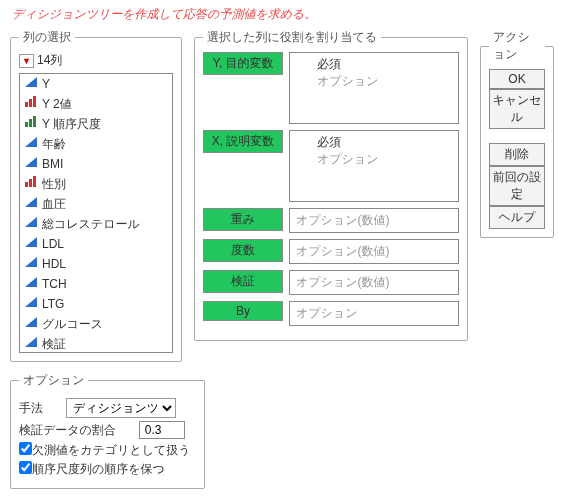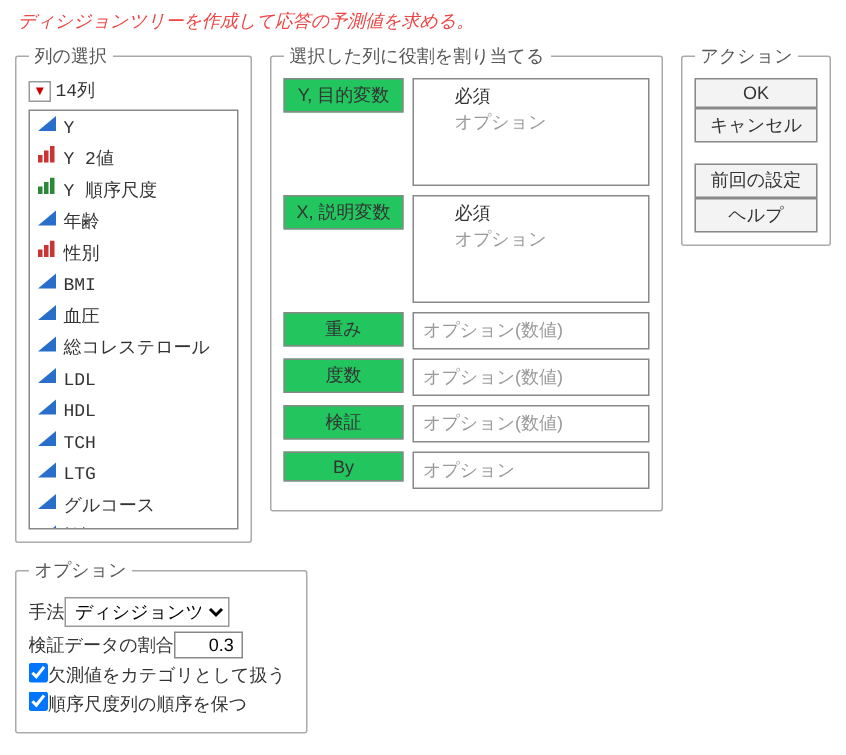--- a/index.html
+++ b/index.html
@@ -15,21 +15,21 @@
   .desc { margin: 0 0 6px 2px; color: #ef4444; font-style: italic; }
   .row1 { display: flex; align-items: flex-start; gap: 12px; }
   fieldset {
     border: 1px solid #aaa;
     border-radius: 2px;
     padding: 6px 8px 8px 8px;
     margin: 0;
   }
   legend { padding: 0 4px; color: #555; }
   
-  .fs-cols { width: 158px; font-family: Liberation Mono, monospace; }
+  .fs-cols { width: 172px; }
   .col-header {
     display: flex; align-items: center; gap: 3px;
     margin-bottom: 4px;
   }
   .disclose {
     width: 15px; height: 14px; border: 1px solid #999;
     display: flex; align-items: center; justify-content: center;
     font-size: 9px; color: #c00; background: #fff;
   }
   .col-list {
@@ -53,39 +53,39 @@
     padding: 2px 2px; font-size: 12px; cursor: pointer;
   }
   .role-box {
     flex: 1; border: 1px solid #888; background: #fff;
     padding: 3px 6px; min-height: 20px;
   }
   .role-box.tall { height: 72px; padding-left: 27px; }
   .req { color: #333; }
   .opt { color: #999; }
   
-  .fs-actions { width: 100px; }
+  .fs-actions { width: 74px; }
   .act-btn {
     display: block; width: 100%;
     border: 1px solid #888; background: #f3f3f3;
     padding: 2px 0; margin-bottom: 0; text-align: center;
     font-size: 12px; cursor: pointer;
   }
   .act-gap { height: 14px; }
   
   .fs-opts { width: 195px; margin-top: 10px; }
-  .opt-row { display: flex; align-items: center; gap: 0; margin: 3px 0; }
+  .opt-row { display: flex; align-items: center; gap: 23px; margin: 3px 0; }
   select {
     font-family: inherit; font-size: 12px;
     border: 1px solid #999; background: #fff; padding: 1px 2px;
     width: 110px;
   }
   .numbox {
     width: 46px; border: 1px solid #888; padding: 1px 5px;
-    text-align: right; font-family: inherit; font-size: 12px;
+    text-align: left; font-family: inherit; font-size: 12px;
   }
   .chk-row { display: flex; align-items: flex-start; gap: 0; margin: 2px 0; }
   input[type=checkbox] { margin: 0; }
 </style>
 </head>
 <body>
 
 <p class="desc">ディシジョンツリーを作成して応答の予測値を求める。</p>
 
 <div class="row1">
@@ -120,31 +120,31 @@
           <span>Y 順序尺度</span>
         </div>
         <div class="col-item">
           <span><svg class="ic" viewBox="0 0 14 12">
               <polygon points="1,11 13,11 13,1" fill="#2a6ecb"></polygon>
             </svg></span>
           <span>年齢</span>
         </div>
         <div class="col-item">
           <span><svg class="ic" viewBox="0 0 14 12">
+              <polygon points="1,11 13,11 13,1" fill="#2a6ecb"></polygon>
+            </svg></span>
+          <span>BMI</span>
+        </div>
+        <div class="col-item">
+          <span><svg class="ic" viewBox="0 0 14 12">
               <rect x="1" y="6" width="3" height="5" fill="#c33"></rect>
               <rect x="5" y="3" width="3" height="8" fill="#c33"></rect>
               <rect x="9" y="0" width="3" height="11" fill="#c33"></rect>
             </svg></span>
           <span>性別</span>
-        </div>
-        <div class="col-item">
-          <span><svg class="ic" viewBox="0 0 14 12">
-              <polygon points="1,11 13,11 13,1" fill="#2a6ecb"></polygon>
-            </svg></span>
-          <span>BMI</span>
         </div>
         <div class="col-item">
           <span><svg class="ic" viewBox="0 0 14 12">
               <polygon points="1,11 13,11 13,1" fill="#2a6ecb"></polygon>
             </svg></span>
           <span>血圧</span>
         </div>
         <div class="col-item">
           <span><svg class="ic" viewBox="0 0 14 12">
               <polygon points="1,11 13,11 13,1" fill="#2a6ecb"></polygon>
@@ -233,20 +233,21 @@
         <span class="opt">オプション</span>
       </div>
     </div>
   </fieldset>
 
   <fieldset class="fs-actions">
     <legend>アクション</legend>
     <div class="act-btn">OK</div>
     <div class="act-btn">キャンセル</div>
     <div class="act-gap"></div>
+    <div class="act-btn">削除</div>
     <div class="act-btn">前回の設定</div>
     <div class="act-btn">ヘルプ</div>
   </fieldset>
 </div>
 
 <fieldset class="fs-opts">
   <legend>オプション</legend>
   <div class="opt-row">
     <span>手法</span>
     <select>

